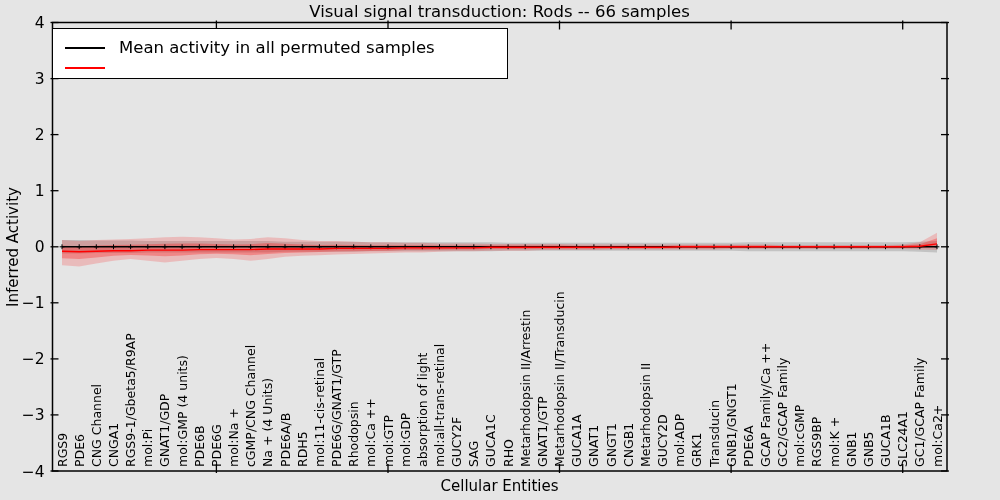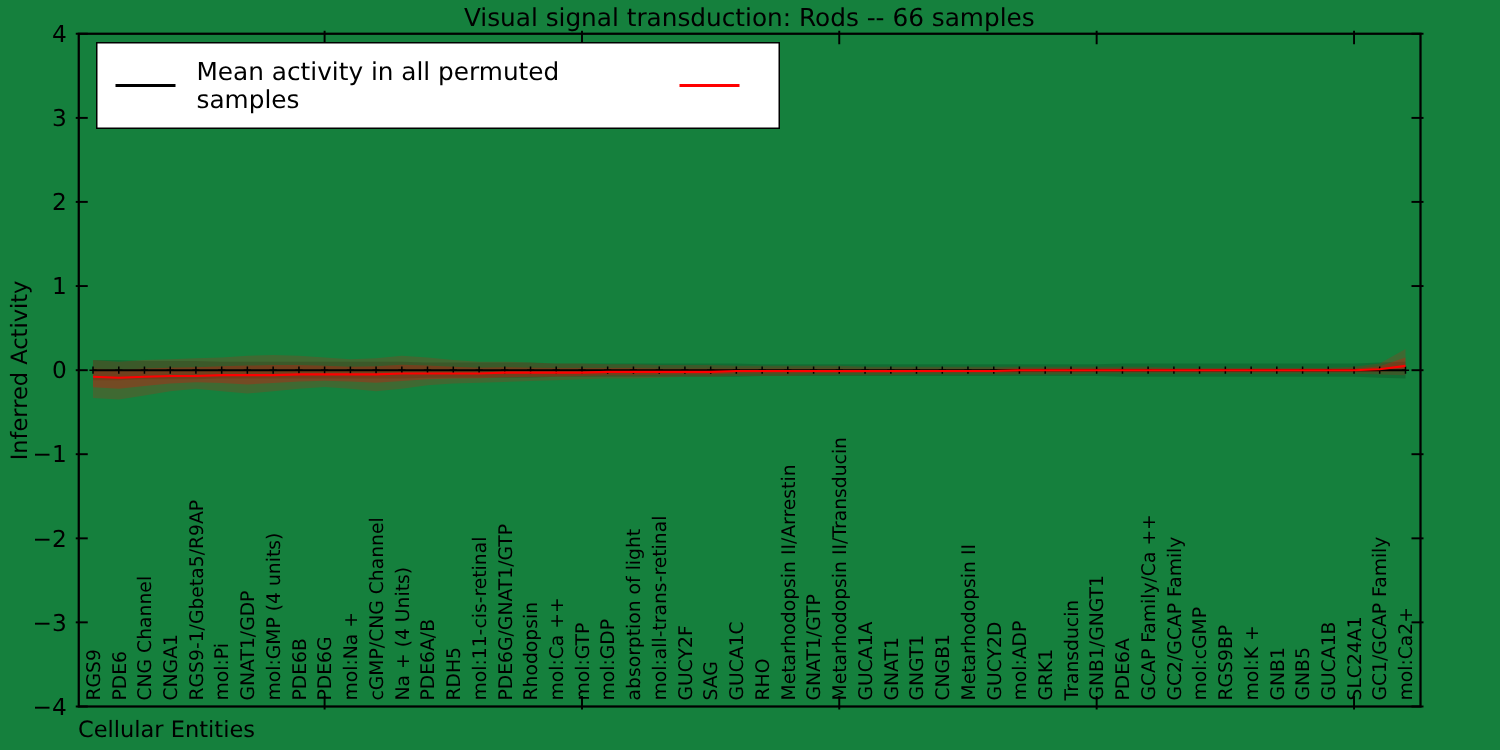--- a/index.html
+++ b/index.html
@@ -1,26 +1,26 @@
 <!DOCTYPE html>
 <html><head>
 <meta charset="utf-8">
 <style>
   html,body{margin:0;padding:0;background:#fff;}
-  .figure{position:relative;width:1000px;height:500px;background:#15803d;
+  .figure{position:relative;width:1000px;height:500px;background:#e5e5e5;
           font-family:"DejaVu Sans","Liberation Sans",sans-serif;color:#000;overflow:hidden;}
   .figure svg{position:absolute;left:0;top:0;}
   .chart-title{position:absolute;left:52px;top:2px;width:895px;text-align:center;
                font-size:16.5px;white-space:nowrap;}
-  .xlabel{position:absolute;left:52px;top:477px;width:895px;text-align:left;font-size:15px;}
+  .xlabel{position:absolute;left:52px;top:477px;width:895px;text-align:center;font-size:15px;}
   .ylabel{position:absolute;left:13px;top:247px;transform:translate(-50%,-50%) rotate(-90deg);
           white-space:nowrap;font-size:15px;}
-  .legend{position:absolute;left:64px;top:28px;width:456px;box-sizing:border-box;
+  .legend{position:absolute;left:52px;top:28px;width:456px;box-sizing:border-box;
           background:#fff;border:1.6px solid #000;padding:9px 12px;
-          display:flex;flex-direction:row;gap:10px;font-size:16.5px;z-index:2;}
+          display:flex;flex-direction:column;gap:10px;font-size:16.5px;z-index:2;}
   .legend-row{display:flex;align-items:center;}
   .legend-sample{display:inline-block;width:40px;height:2px;margin-right:14px;flex:0 0 auto;}
 </style>
 </head>
 <body>
 
 <div class="figure">
   <div class="chart-title">Visual signal transduction: Rods -- 66 samples</div>
   <div class="ylabel">Inferred Activity</div>
   <div class="xlabel">Cellular Entities</div>

